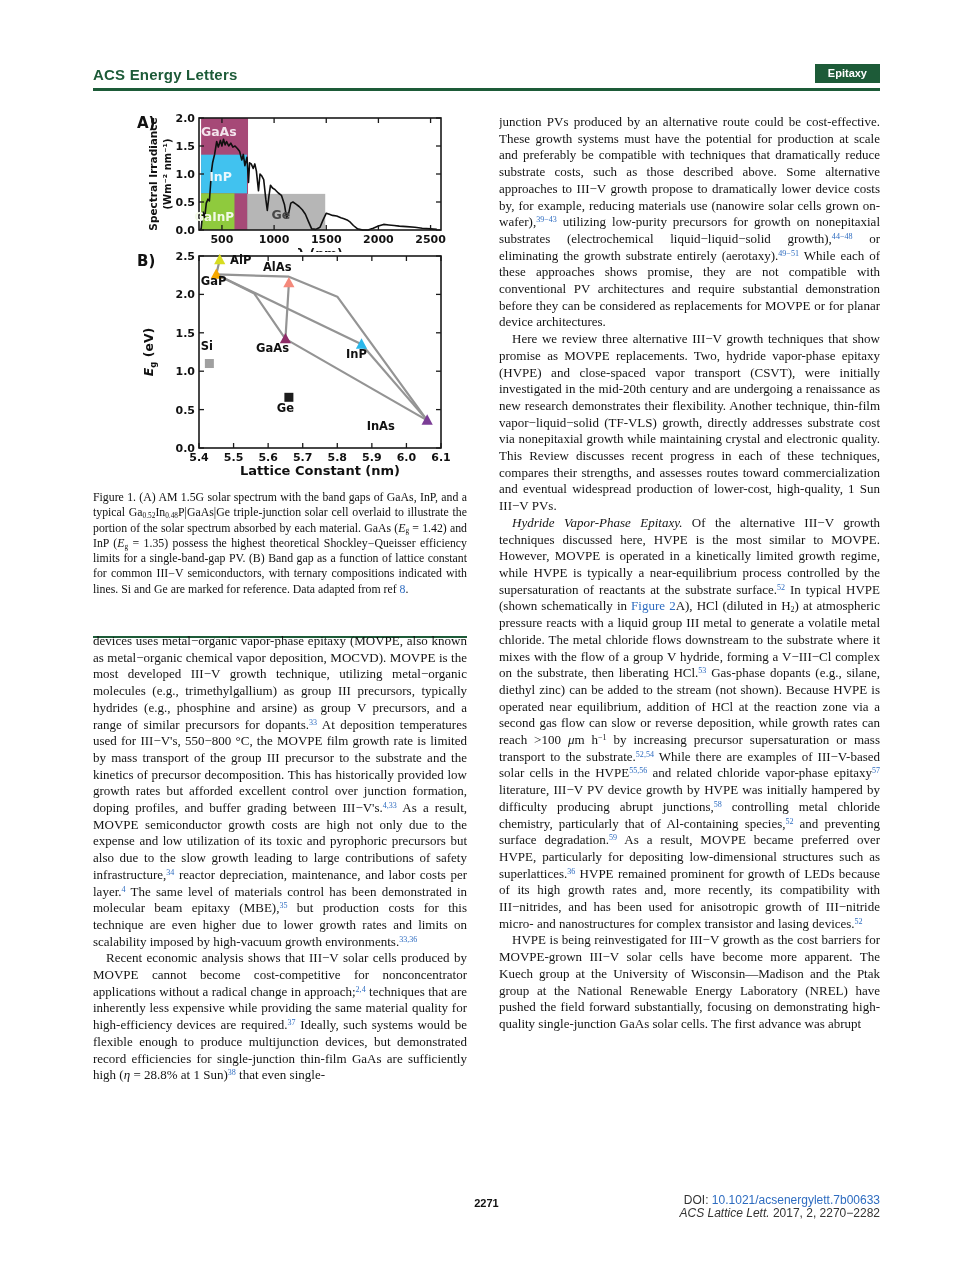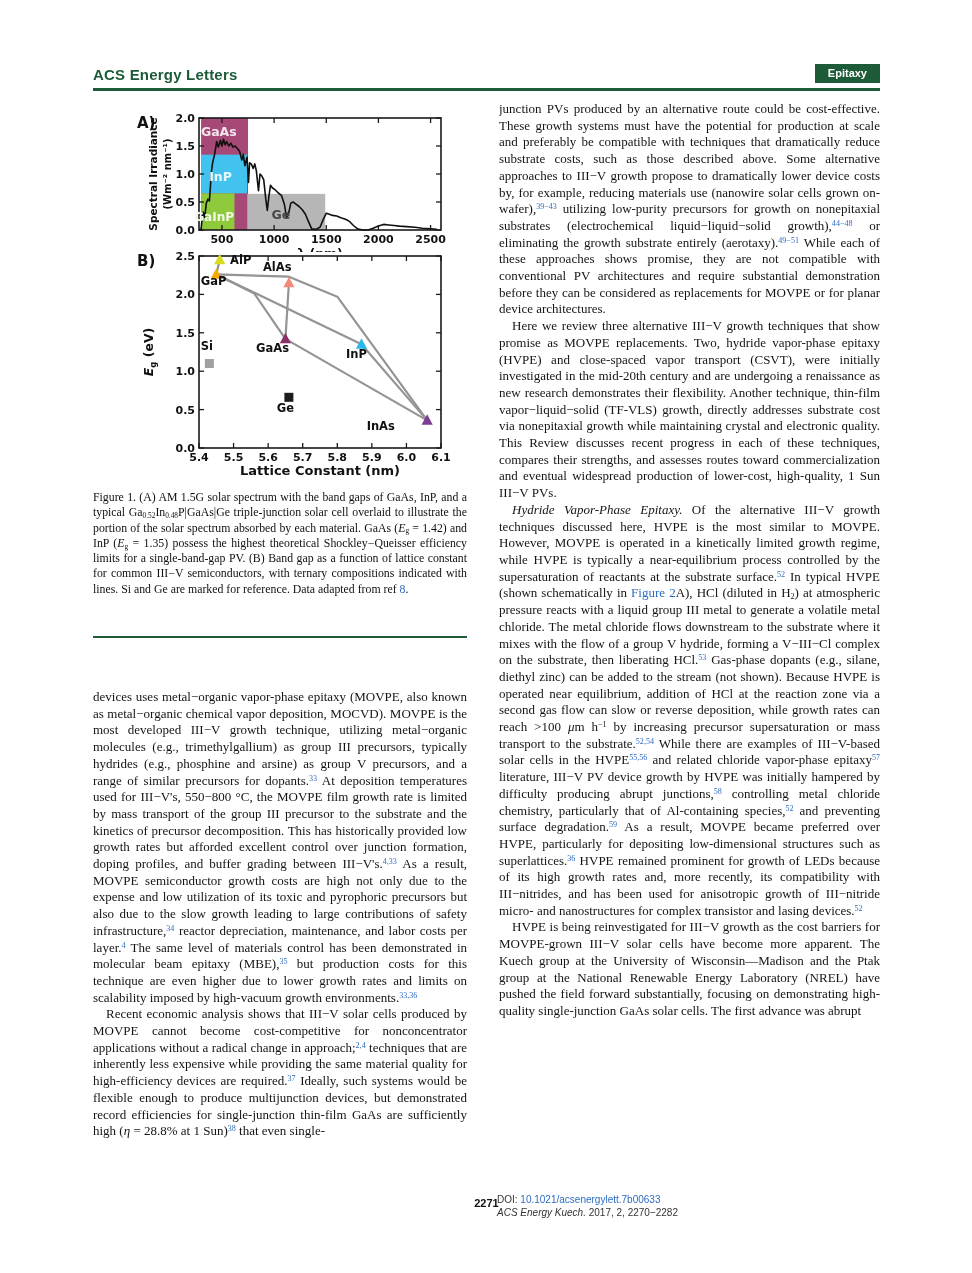--- a/index.html
+++ b/index.html
@@ -19,32 +19,32 @@
   #chartA{position:absolute;left:0;top:6px;}
   #chartB{position:absolute;left:0;top:148px;}
   svg text{font-family:"DejaVu Sans","Liberation Sans",sans-serif;font-weight:bold;}
   .caption{position:absolute;left:0;top:390px;width:374px;font-weight:normal;
            font-size:11.8px;line-height:15.3px;text-align:justify;color:#101010;}
   .cap-rule{position:absolute;left:0;top:536px;width:374px;border-top:2px solid var(--green);}
   
   .col{position:absolute;text-align:justify;color:#141414;font-size:13px;line-height:16.7px;}
   .col p{margin:0;}
   .col p.ind{text-indent:13px;}
-  .col.left{left:93px;top:689px;width:374px;height:542px;overflow:hidden;}
-  .col.right{left:499px;top:101px;width:381px;height:1092px;overflow:hidden;font-family:Liberation Serif, serif;}
+  .col.left{left:93px;top:633px;width:374px;height:542px;overflow:hidden;}
+  .col.right{left:499px;top:114px;width:381px;height:1092px;overflow:hidden;font-family:Liberation Serif, serif;}
   sup{font-size:.62em;line-height:0;vertical-align:baseline;position:relative;top:-.5em;}
   sub{font-size:.62em;line-height:0;vertical-align:baseline;position:relative;top:.25em;}
   sup.ref{color:var(--link);}
   .link{color:var(--link);}
   i{font-style:italic;}
   
   .page-number{position:absolute;left:93px;top:1197px;width:787px;text-align:center;
                font-family:"Liberation Sans",sans-serif;font-weight:bold;font-size:11px;color:#111;}
-  .cite{position:absolute;left:497px;top:1194px;width:383px;text-align:left;
-        font-family:"Liberation Sans",sans-serif;font-size:10px;line-height:12.5px;color:#333;}
+  .cite{position:absolute;left:497px;top:1194px;width:383px;text-align:right;
+        font-family:"Liberation Sans",sans-serif;font-size:12px;line-height:12.5px;color:#333;}
 </style>
 </head>
 <body>
 
 <div class="page">
 
   <header class="hd">
     <div class="journal">ACS Energy Letters</div>
     <div class="badge">Epitaxy</div>
   </header>
@@ -179,16 +179,16 @@
       <p>junction PVs produced by an alternative route could be cost-effective. These growth systems must have the potential for production at scale and preferably be compatible with techniques that dramatically reduce substrate costs, such as those described above. Some alternative approaches to III−V growth propose to dramatically lower device costs by, for example, reducing materials use (nanowire solar cells grown on-wafer),<sup class="ref">39−43</sup> utilizing low-purity precursors for growth on nonepitaxial substrates (electrochemical liquid−liquid−solid growth),<sup class="ref">44−48</sup> or eliminating the growth substrate entirely (aerotaxy).<sup class="ref">49−51</sup> While each of these approaches shows promise, they are not compatible with conventional PV architectures and require substantial demonstration before they can be considered as replacements for MOVPE or for planar device architectures.</p>
       <p class="ind">Here we review three alternative III−V growth techniques that show promise as MOVPE replacements. Two, hydride vapor-phase epitaxy (HVPE) and close-spaced vapor transport (CSVT), were initially investigated in the mid-20th century and are undergoing a renaissance as new research demonstrates their flexibility. Another technique, thin-film vapor−liquid−solid (TF-VLS) growth, directly addresses substrate cost via nonepitaxial growth while maintaining crystal and electronic quality. This Review discusses recent progress in each of these techniques, compares their strengths, and assesses routes toward commercialization and eventual widespread production of lower-cost, high-quality, 1 Sun III−V PVs.</p>
       <p class="ind"><i>Hydride Vapor-Phase Epitaxy.</i> Of the alternative III−V growth techniques discussed here, HVPE is the most similar to MOVPE. However, MOVPE is operated in a kinetically limited growth regime, while HVPE is typically a near-equilibrium process controlled by the supersaturation of reactants at the substrate surface.<sup class="ref">52</sup> In typical HVPE (shown schematically in <span class="link">Figure 2</span>A), HCl (diluted in H<sub>2</sub>) at atmospheric pressure reacts with a liquid group III metal to generate a volatile metal chloride. The metal chloride flows downstream to the substrate where it mixes with the flow of a group V hydride, forming a V−III−Cl complex on the substrate, then liberating HCl.<sup class="ref">53</sup> Gas-phase dopants (e.g., silane, diethyl zinc) can be added to the stream (not shown). Because HVPE is operated near equilibrium, addition of HCl at the reaction zone via a second gas flow can slow or reverse deposition, while growth rates can reach &gt;100 <i>μ</i>m h<sup>−1</sup> by increasing precursor supersaturation or mass transport to the substrate.<sup class="ref">52,54</sup> While there are examples of III−V-based solar cells in the HVPE<sup class="ref">55,56</sup> and related chloride vapor-phase epitaxy<sup class="ref">57</sup> literature, III−V PV device growth by HVPE was initially hampered by difficulty producing abrupt junctions,<sup class="ref">58</sup> controlling metal chloride chemistry, particularly that of Al-containing species,<sup class="ref">52</sup> and preventing surface degradation.<sup class="ref">59</sup> As a result, MOVPE became preferred over HVPE, particularly for depositing low-dimensional structures such as superlattices.<sup class="ref">36</sup> HVPE remained prominent for growth of LEDs because of its high growth rates and, more recently, its compatibility with III−nitrides, and has been used for anisotropic growth of III−nitride micro- and nanostructures for complex transistor and lasing devices.<sup class="ref">52</sup></p>
       <p class="ind">HVPE is being reinvestigated for III−V growth as the cost barriers for MOVPE-grown III−V solar cells have become more apparent. The Kuech group at the University of Wisconsin—Madison and the Ptak group at the National Renewable Energy Laboratory (NREL) have pushed the field forward substantially, focusing on demonstrating high-quality single-junction GaAs solar cells. The first advance was abrupt</p>
     </section>
 
   <div class="page-number">2271</div>
 
   <div class="cite">
     <div><span>DOI: </span><span class="link">10.1021/acsenergylett.7b00633</span></div>
-    <div><i>ACS Energy Kuech.</i> 2017, 2, 2270−2282</div>
+    <div><i>ACS Lattice Lett.</i> 2017, 2, 2270−2282</div>
   </div>
 
 </div>
 
 </body></html>

